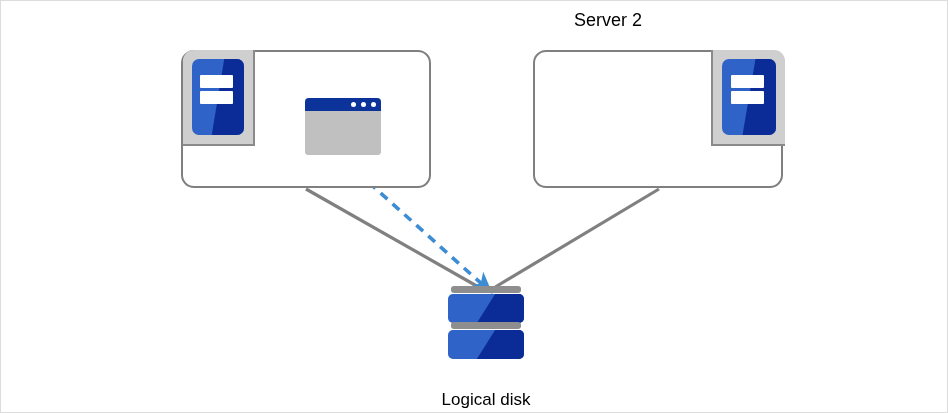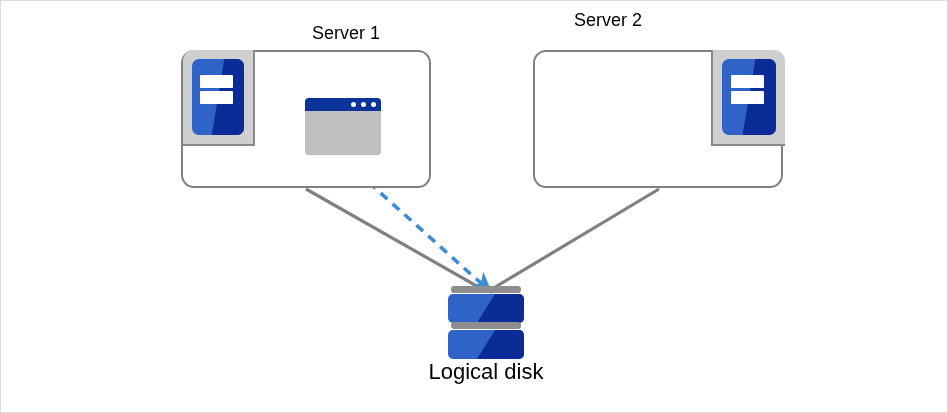--- a/index.html
+++ b/index.html
@@ -35,24 +35,24 @@
   #app-label {
     font-size: 17px;
     line-height: 21px;
     left: 278px;
     top: 73px;
     width: 140px;
     text-align: left;
     letter-spacing: 0.2px;
   }
   #disk-label {
-    font-size: 22px;
+    font-size: 17px;
     line-height: 21px;
     left: 385px;
-    top: 360px;
+    top: 388px;
     width: 200px;
     text-align: center;
   }
 
   
   .server-box {
     position: absolute;
     box-sizing: border-box;
     border: 2px solid #808080;
     border-radius: 13px;
@@ -192,21 +192,20 @@
     <defs>
       <marker id="bluehead" markerWidth="7" markerHeight="7" refX="3.2" refY="3.2" orient="auto" markerUnits="strokeWidth">
         <path d="M0.4,0.4 L6.4,3.2 L0.4,6.0 L2.0,3.2 Z" fill="#3d8dd4"></path>
       </marker>
     </defs>
     <line x1="305" y1="188" x2="481" y2="288" stroke="#808080" stroke-width="3.2" stroke-linecap="butt"></line>
     <line x1="658" y1="188" x2="491" y2="288" stroke="#808080" stroke-width="3.2" stroke-linecap="butt"></line>
     <line x1="344" y1="160" x2="483" y2="285" stroke="#3d8dd4" stroke-width="3.6" stroke-dasharray="9,7" marker-end="url(#bluehead)"></line>
   </svg>
 
-  <div class="label server-label" id="server1-label">Server 1</div>
 
   <div class="label server-label" id="server2-label">Server 2</div>
 
   <div class="server-box" id="server1-box">
     <div class="server-icon" id="server1-icon">
       <div class="chip">
         <div class="bar b1"></div>
         <div class="bar b2"></div>
       </div>
     </div>

